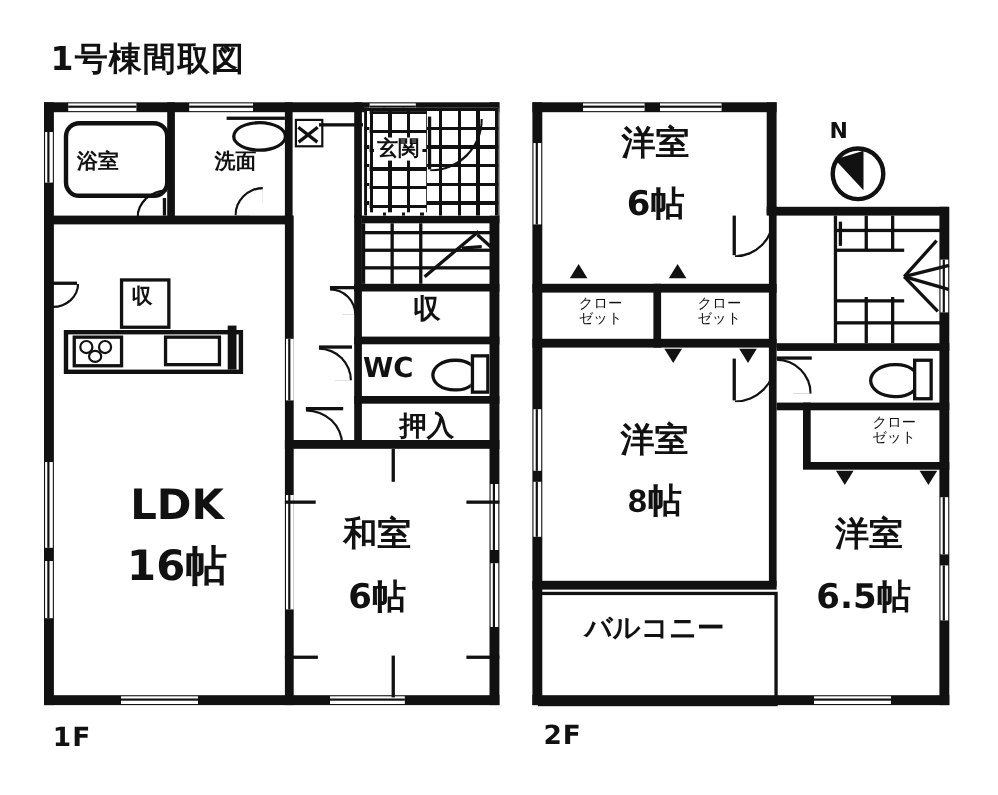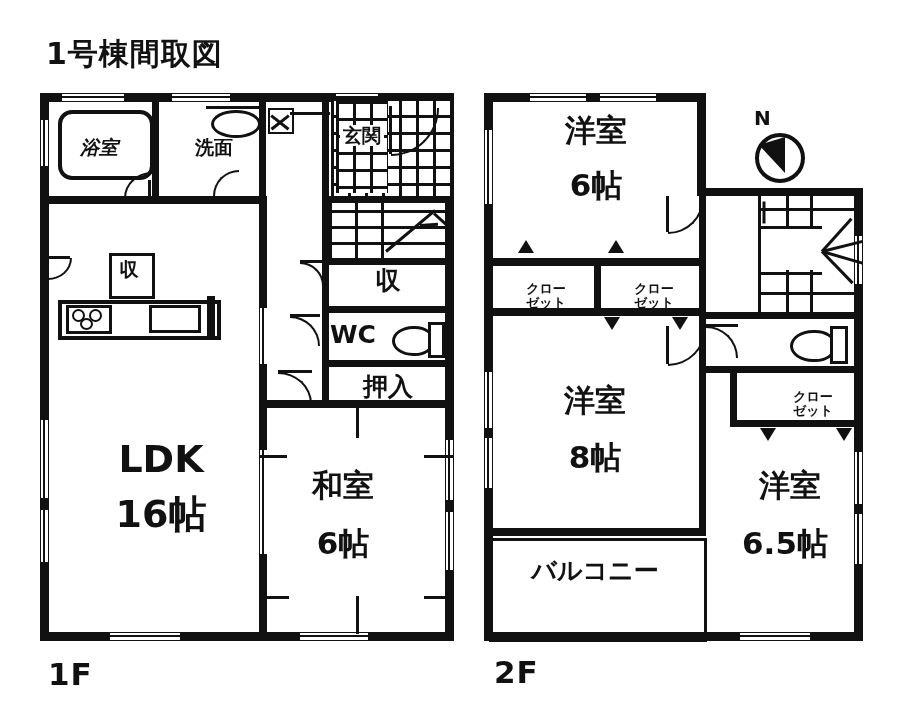--- a/index.html
+++ b/index.html
@@ -13,21 +13,21 @@
 
   
   .page-title{
     position:absolute;left:46px;top:34px;
     font-size:30px;font-weight:700;letter-spacing:1px;
     color:#111;white-space:nowrap;
   }
 
   
   .floor-caption{
-    position:absolute;font-size:31px;font-weight:700;color:#111;
+    position:absolute;font-size:24px;font-weight:700;color:#111;
     letter-spacing:1px;
   }
   #floor-caption-1f{left:48px;top:656px;}
   #floor-caption-2f{left:494px;top:654px;}
 
   
   .wall{position:absolute;background:#111111;}
   .wall-thin{position:absolute;background:#111111;}
   .room{position:absolute;background:#ffffff;border:0;}
   .outline{position:absolute;border:3px solid #111;background:transparent;}
@@ -39,21 +39,21 @@
   
   .lbl{
     position:absolute;color:#111;font-weight:700;
     text-align:center;white-space:nowrap;line-height:1.02;
     font-family:"DejaVu Sans","Liberation Sans",sans-serif;
   }
   .lbl-s{font-size:19px;}
   .lbl-m{font-size:25px;}
   .lbl-l{font-size:31px;}
   .lbl-xl{font-size:38px;}
-  .lbl-closet{font-size:13px;line-height:1.08;font-weight:700;margin-top:12px;}
+  .lbl-closet{font-size:13px;line-height:1.08;font-weight:400;}
 
   
   .tub{position:absolute;border:4px solid #111;border-radius:14px;background:#fff;}
   .basin{position:absolute;border:3px solid #111;border-radius:50%;background:#fff;}
   .toilet-bowl{position:absolute;border:3px solid #111;border-radius:50% 45% 45% 50%;background:#fff;}
   .toilet-tank{position:absolute;border:3px solid #111;background:#fff;}
   .counter{position:absolute;border:4px solid #111;background:#fff;}
   .sink{position:absolute;border:3px solid #111;background:#fff;}
   .stove{position:absolute;border:3px solid #111;background:#fff;}
   .burner{position:absolute;border:2.5px solid #111;border-radius:50%;background:#fff;}
@@ -143,21 +143,21 @@
     <div class="win-line" style="left:448px;top:440px;width:2px;height:60px;"></div>
     <div class="win" style="left:446px;top:512px;width:7px;height:58px;"></div>
     <div class="win-line" style="left:448px;top:512px;width:2px;height:58px;"></div>
 
     <div class="win" style="left:260px;top:308px;width:7px;height:56px;"></div>
     <div class="win-line" style="left:262px;top:308px;width:2px;height:56px;"></div>
     <div class="win" style="left:260px;top:450px;width:7px;height:104px;"></div>
     <div class="win-line" style="left:262px;top:450px;width:2px;height:104px;"></div>
 
     <div class="tub" style="left:58px;top:110px;width:88px;height:62px;"></div>
-    <div class="lbl lbl-s" style="left:54px;top:138px;width:90px;font-style:italic;">
+    <div class="lbl lbl-s" style="left:44px;top:138px;width:90px;">
       <span>浴室</span>
     </div>
     <div class="leaf" style="left:148px;top:180px;width:2.5px;height:16px;"></div>
     <div class="swing swing-tl" style="left:124px;top:172px;width:26px;height:24px;"></div>
 
     <div class="basin" style="left:211px;top:110px;width:44px;height:22px;"></div>
     <div class="wall-thin" style="left:206px;top:106px;width:53px;height:3px;"></div>
     <div class="lbl lbl-s" style="left:170px;top:138px;width:88px;">
       <span>洗面</span>
     </div>
@@ -305,21 +305,21 @@
     </div>
     <div class="tri-down" style="left:604px;top:317px;"></div>
     <div class="tri-down" style="left:672px;top:317px;"></div>
 
     <div class="swing swing-br" style="left:668px;top:198px;width:34px;height:34px;"></div>
     <div class="leaf" style="left:666px;top:196px;width:3px;height:36px;"></div>
 
     <div class="lbl lbl-l" style="left:520px;top:385px;width:150px;">
       <span>洋室</span>
     </div>
-    <div class="lbl lbl-l" style="left:520px;top:442px;width:150px;">
+    <div class="lbl lbl-l" style="left:520px;top:442px;width:150px;font-family:Liberation Mono, monospace;">
       <span>8帖</span>
     </div>
 
     <div class="swing swing-br" style="left:668px;top:328px;width:36px;height:36px;"></div>
     <div class="leaf" style="left:666px;top:326px;width:3px;height:38px;"></div>
 
     <div class="outline" style="left:489px;top:538px;width:212px;height:98px;"></div>
     <div class="lbl lbl-m" style="left:495px;top:558px;width:200px;">
       <span>バルコニー</span>
     </div>

